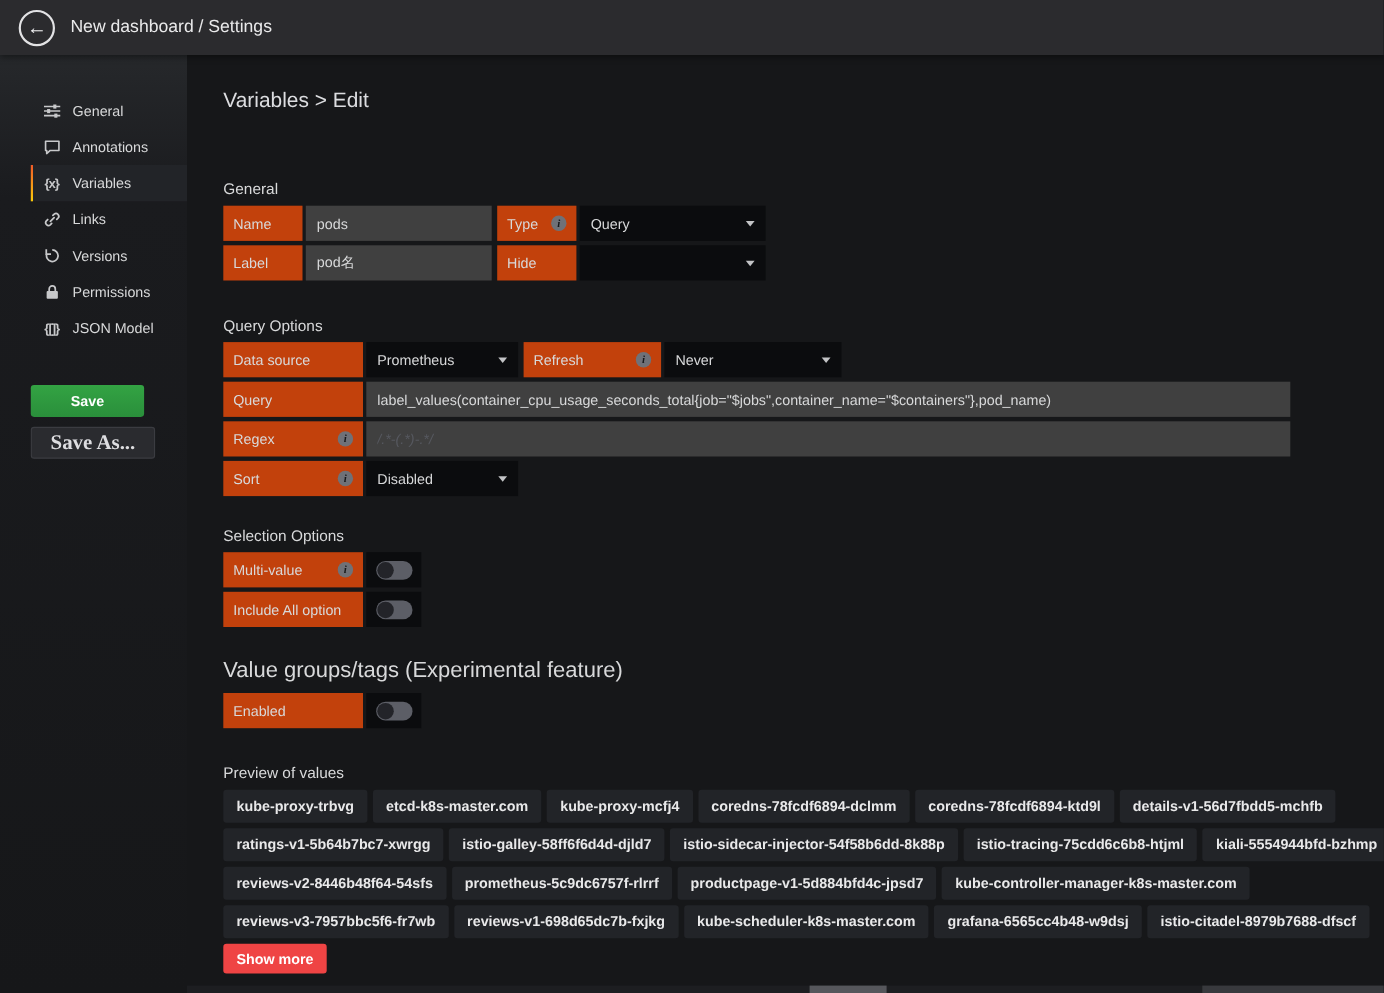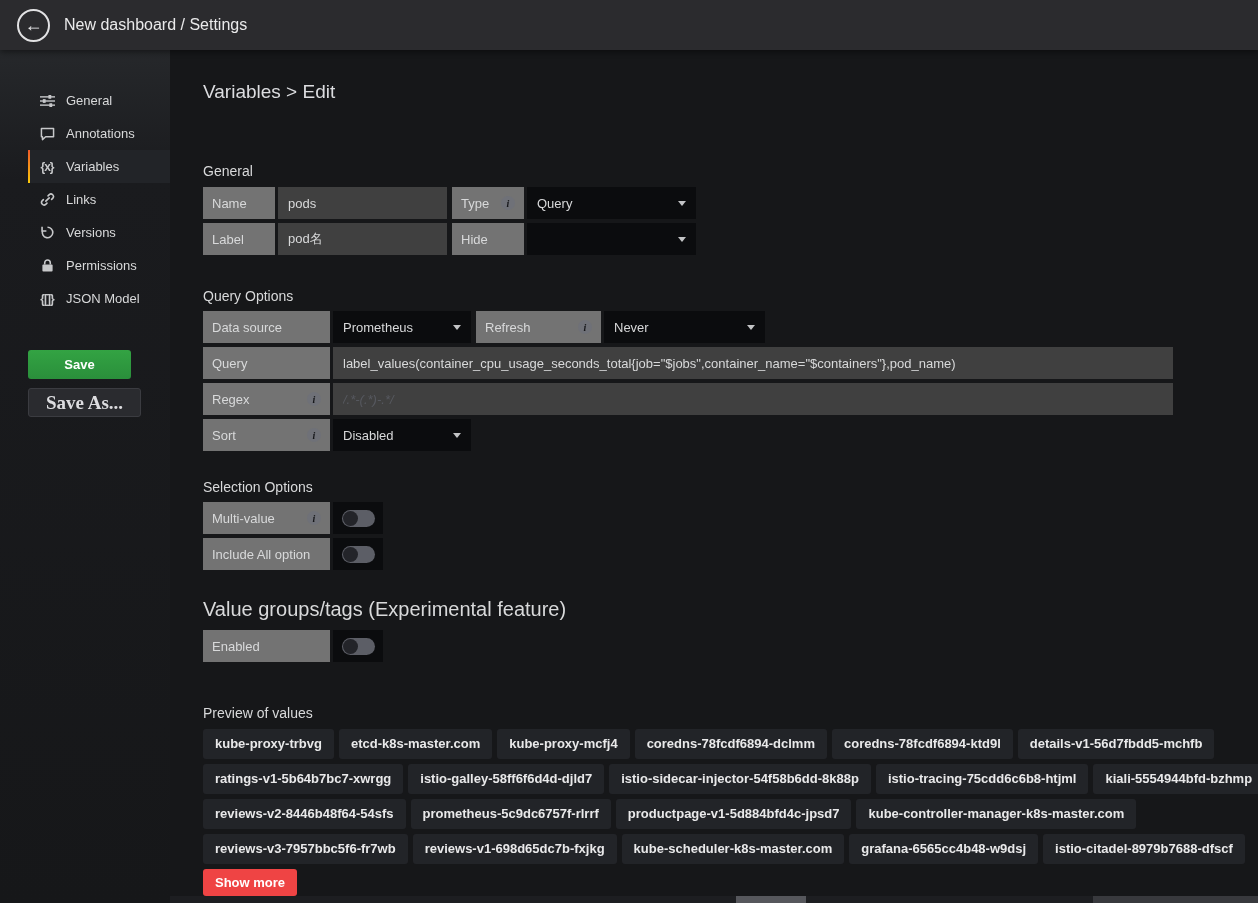--- a/index.html
+++ b/index.html
@@ -56,29 +56,29 @@
   
   .main { position:absolute; left:170px; top:50px; right:0; bottom:0; padding-left:33px; background:#161719; }
   .page-title { margin:31px 0 0; font-size:19px; font-weight:500; color:#dcdde0; }
 
   .section-heading { font-size:14px; font-weight:500; color:#d8d9da; margin:0; }
   .heading-lg { font-size:20px; font-weight:500; color:#d8d9da; margin:0; }
   #general-heading { margin-top:60px; }
   #qo-heading { margin-top:33px; }
   #so-heading { margin-top:28px; }
   #vg-heading { margin-top:28px; }
-  #pv-heading { margin-top:43px; }
+  #pv-heading { margin-top:32px; }
 
   .rows { margin-top:8px; }
   .rows-tight { margin-top:7px; }
   .rows-vg { margin-top:9px; }
   .form-row { display:flex; margin-bottom:4px; align-items:flex-start; }
 
   .gf-label {
-    background:#737373; color:#d8d9da; font-size:13px; font-weight:500;
+    background:#c2410c; color:#d8d9da; font-size:13px; font-weight:500;
     height:32px; padding:0 9px; margin-right:3px;
     display:flex; align-items:center; justify-content:space-between; flex:none;
   }
   .gf-input {
     background:#404040; border:none; outline:none; color:#d8d9da;
     font-size:13px; height:32px; padding:0 10px; margin-right:5px; flex:none;
     font-family:"Liberation Sans", sans-serif; border-radius:0;
   }
   .gf-input::placeholder { color:#56585f; font-style:italic; }
   .gf-select {

